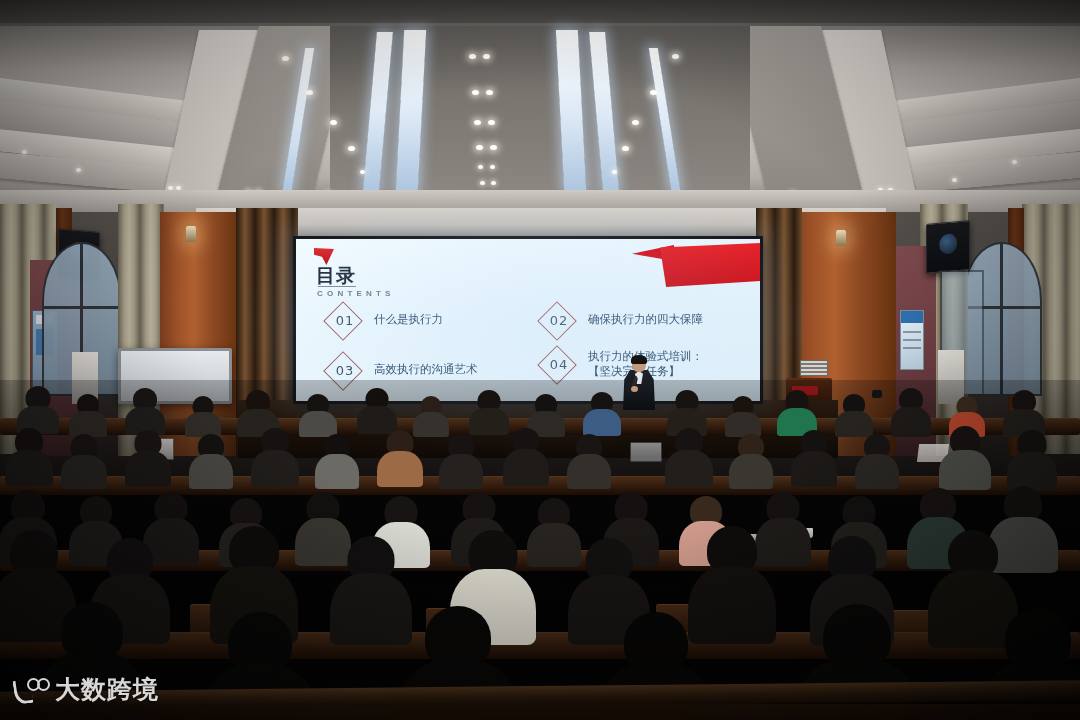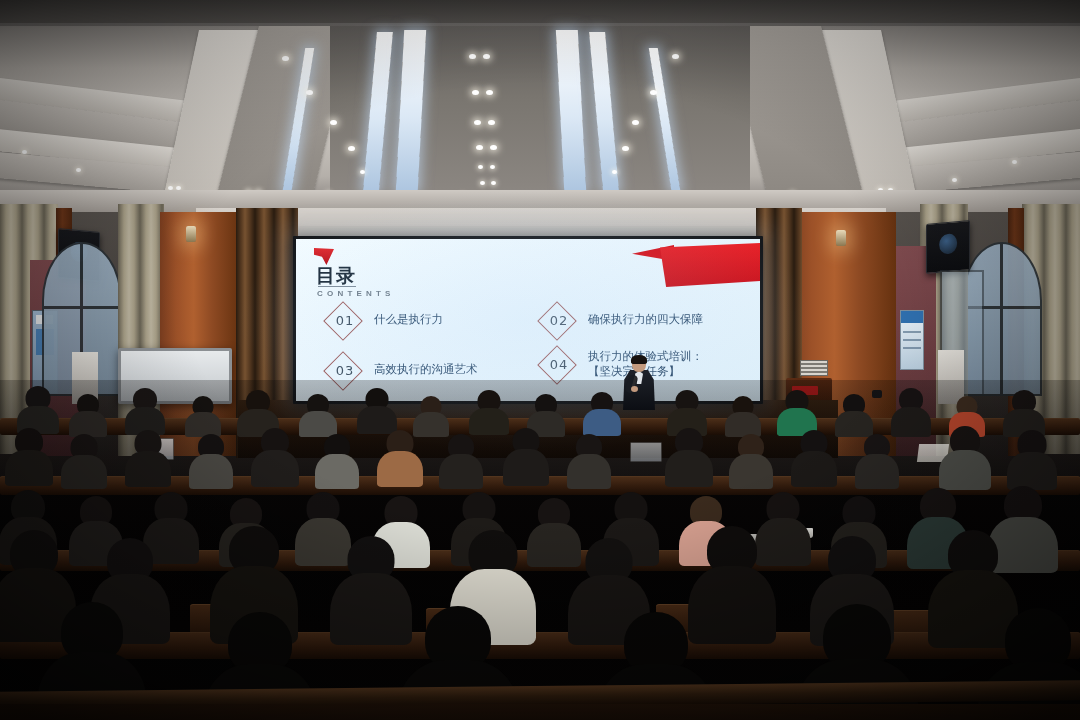--- a/index.html
+++ b/index.html
@@ -754,14 +754,22 @@
       <div class="h" style="top:0;width:66px;height:64px;background:#080706;"></div>
       <div class="s" style="top:54px;width:122px;height:94px;background:#090807;"></div>
       </div>
 
     <div style="position:absolute;left:-20px;top:306px;width:1120px;height:20px;background:linear-gradient(180deg,#5a3a20,#34200f 50%,#1a0e06);transform:rotate(-0.6deg);"></div>
     <div style="position:absolute;left:-20px;top:324px;width:1120px;height:40px;background:linear-gradient(180deg,#241409,#0c0704);"></div>
   </div>
 
   <div class="vignette"></div>
 
+  <div class="watermark">
+    <div class="wm-mark">
+      <div class="hook"></div>
+        <div class="o1"></div>
+        <div class="o2"></div>
+    </div>
+    <div class="wm-text">大数跨境</div>
+  </div>
 
 </div>
 
 </body></html>

